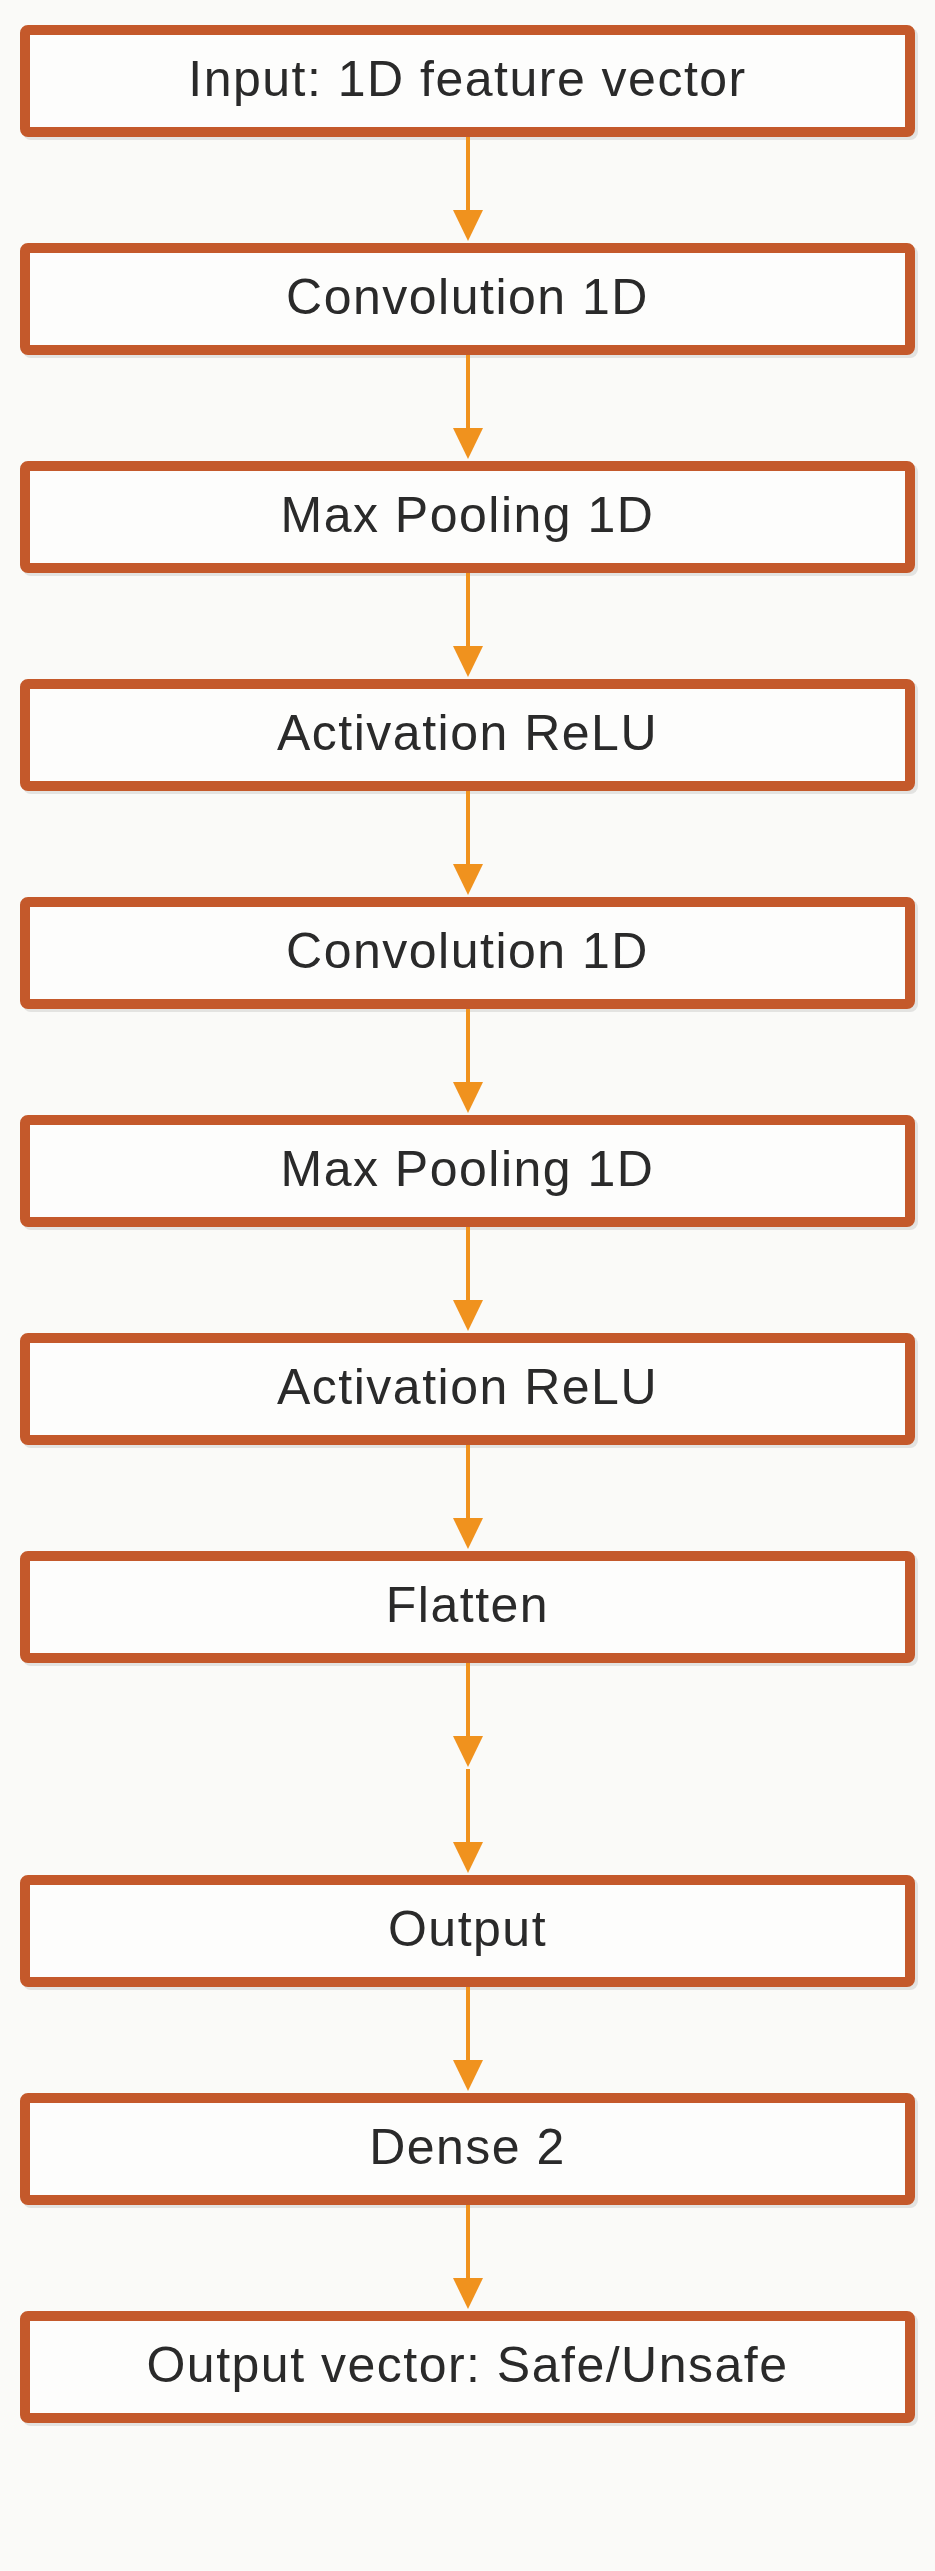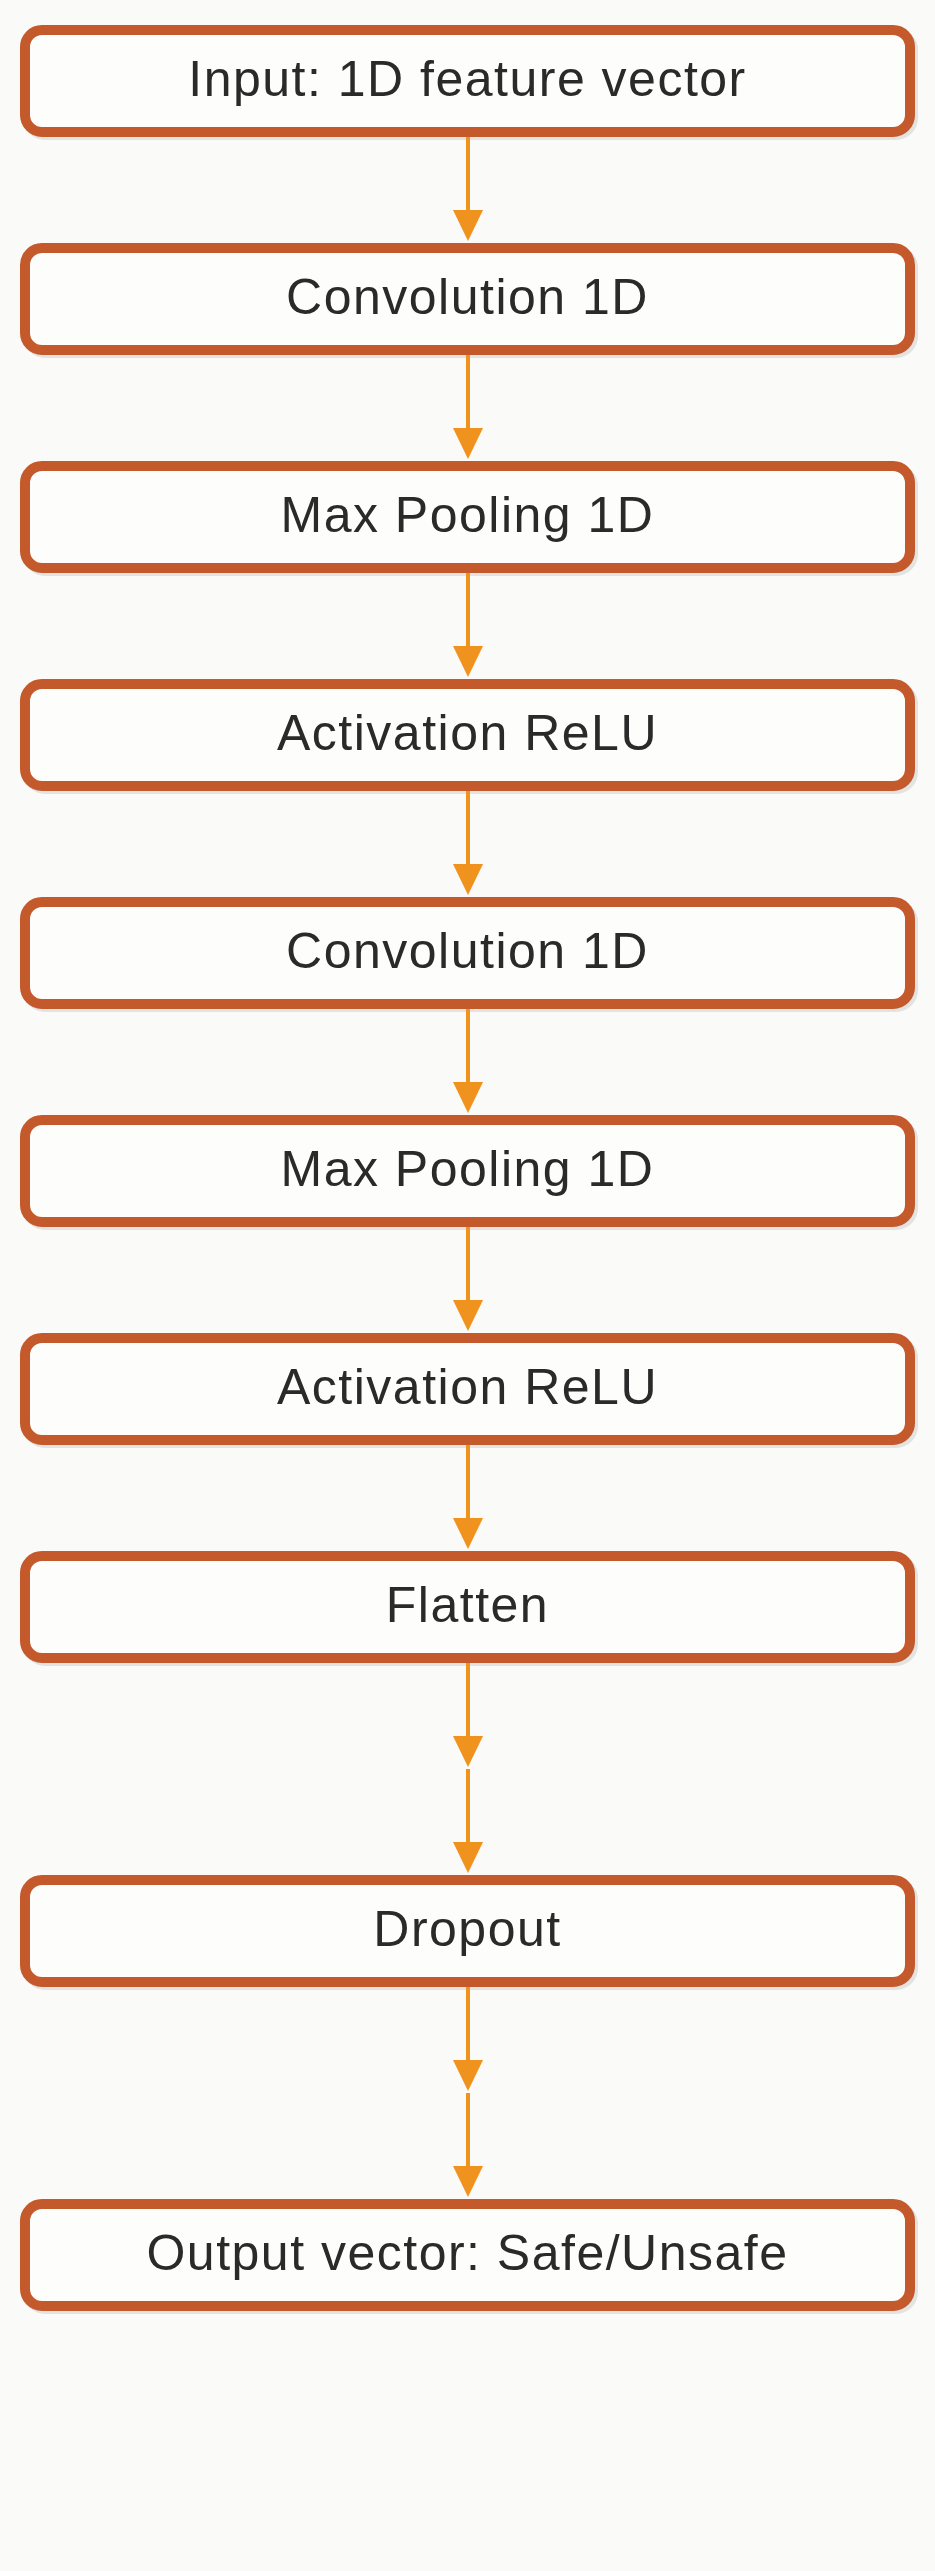--- a/index.html
+++ b/index.html
@@ -18,21 +18,21 @@
     align-items: center;
     padding-top: 25px;
     box-sizing: border-box;
     overflow: hidden;
   }
   .flow-node {
     width: 895px;
     height: 112px;
     box-sizing: border-box;
     border: 10px solid #c4592b;
-    border-radius: 22px;
+    border-radius: 8px;
     background: #fdfdfc;
     display: flex;
     align-items: center;
     justify-content: center;
     box-shadow: 3px 3px 0 rgba(120,120,120,0.18);
     flex: 0 0 auto;
   }
   .flow-node .node-label {
     font-size: 50px;
     letter-spacing: 1.5px;
@@ -122,25 +122,28 @@
     </div>
     <div class="connector">
       <div class="arrow-stem"></div>
       <div class="arrow-head"></div>
     </div>
     <div class="connector">
       <div class="arrow-stem"></div>
       <div class="arrow-head"></div>
     </div>
     <div class="flow-node">
-      <span class="node-label">Dropout</span>
+      <span class="node-label">Output</span>
     </div>
     <div class="connector">
       <div class="arrow-stem"></div>
       <div class="arrow-head"></div>
+    </div>
+    <div class="flow-node">
+      <span class="node-label">Dense 2</span>
     </div>
     <div class="connector">
       <div class="arrow-stem"></div>
       <div class="arrow-head"></div>
     </div>
     <div class="flow-node">
       <span class="node-label">Output vector: Safe/Unsafe</span>
     </div>
   </div>
 

